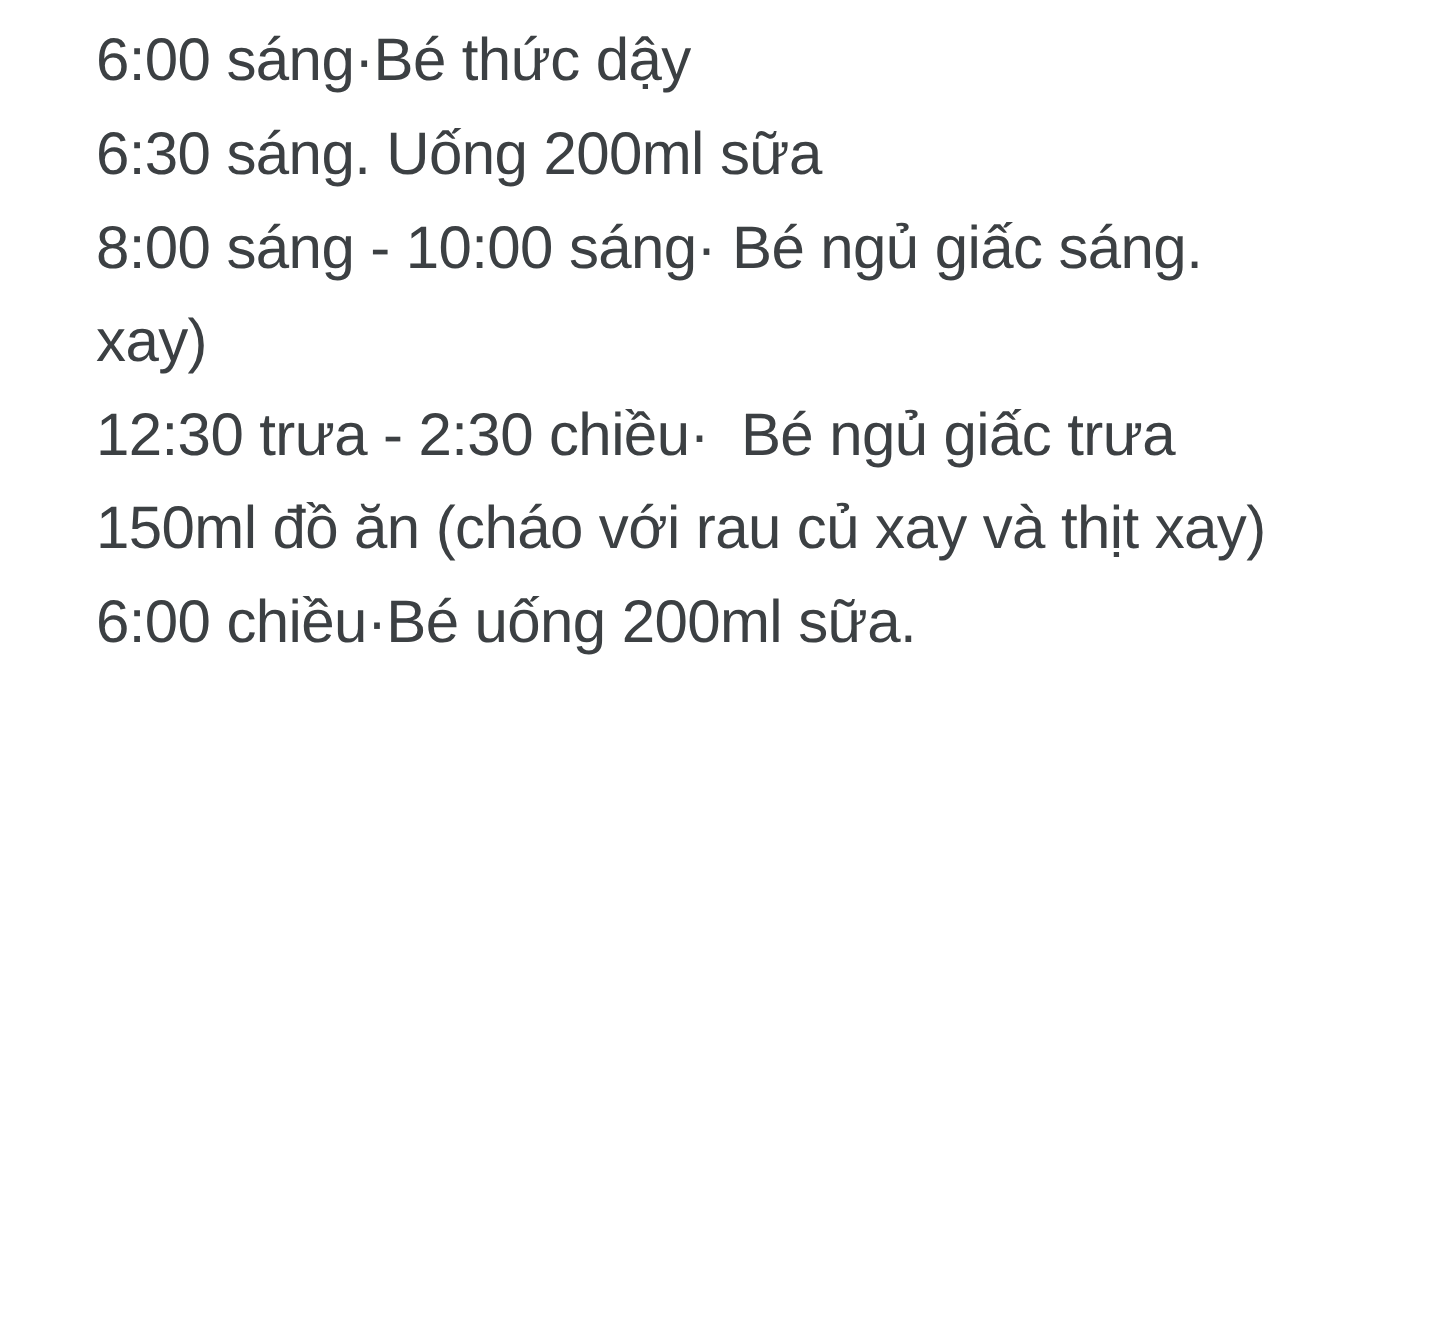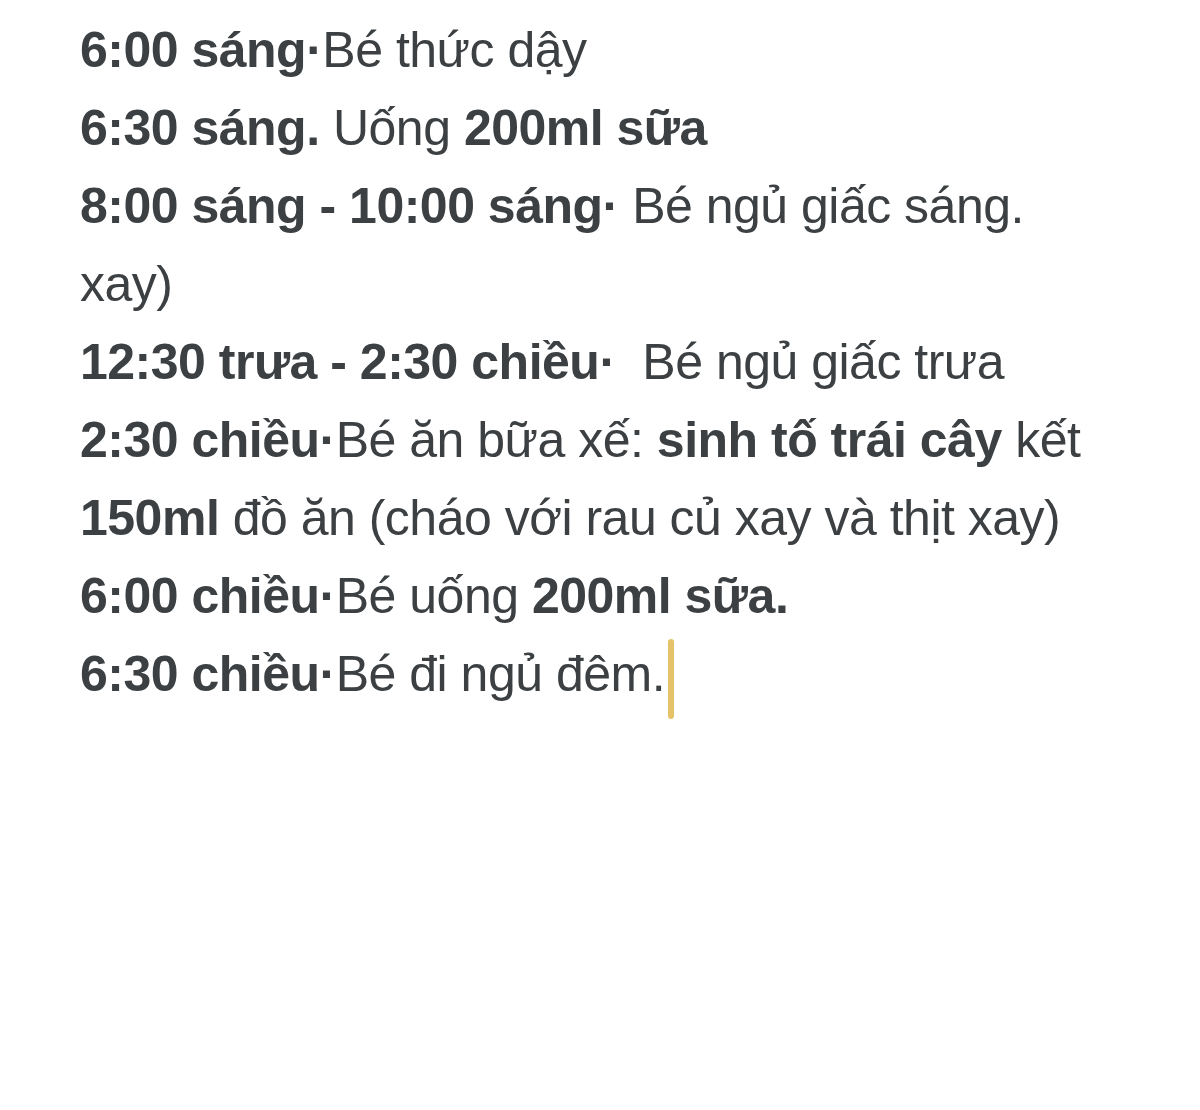--- a/index.html
+++ b/index.html
@@ -20,21 +20,21 @@
     padding: 11px 28px 0 80px;
     font-size: 50px;
     line-height: 78px;
     letter-spacing: -0.5px;
     color: #3c4043;
   }
   .sched-line {
     white-space: pre-wrap;
   }
   .seg-bold {
-    font-weight: 700;
+    font-weight: 400;
   }
   .seg-reg {
     font-weight: 400;
   }
   .caret {
     display: inline-block;
     width: 6px;
     height: 80px;
     margin-left: 3px;
     vertical-align: -28px;
@@ -44,17 +44,15 @@
 </style>
 </head>
 <body>
 
 <div class="note-area" id="note-area" style="color: rgb(60, 64, 67); background: rgb(255, 255, 255);">
     <div class="sched-line"><span class="seg-bold">6:00 sáng·</span><span class="seg-reg">Bé thức dậy</span></div>
     <div class="sched-line"><span class="seg-bold">6:30 sáng.</span><span class="seg-reg"> Uống </span><span class="seg-bold">200ml sữa</span></div>
     <div class="sched-line"><span class="seg-bold">8:00 sáng - 10:00 sáng·</span><span class="seg-reg"> Bé ngủ giấc sáng.</span></div>
     <div class="sched-line"><span class="seg-reg">xay)</span></div>
     <div class="sched-line"><span class="seg-bold">12:30 trưa - 2:30 chiều·</span><span class="seg-reg">  Bé ngủ giấc trưa</span></div>
-    <div class="sched-line"><span class="seg-bold">2:30 chiều·</span><span class="seg-reg">Bé ăn bữa xế: </span><span class="seg-bold">sinh tố trái cây</span><span class="seg-reg"> kết</span></div>
     <div class="sched-line"><span class="seg-bold">150ml</span><span class="seg-reg"> đồ ăn (cháo với rau củ xay và thịt xay)</span></div>
     <div class="sched-line"><span class="seg-bold">6:00 chiều·</span><span class="seg-reg">Bé uống </span><span class="seg-bold">200ml sữa.</span></div>
-    <div class="sched-line"><span class="seg-bold">6:30 chiều·</span><span class="seg-reg">Bé đi ngủ đêm.</span><span class="caret" style="background: rgb(230, 195, 105);"></span></div>
   </div>
 
 </body></html>

